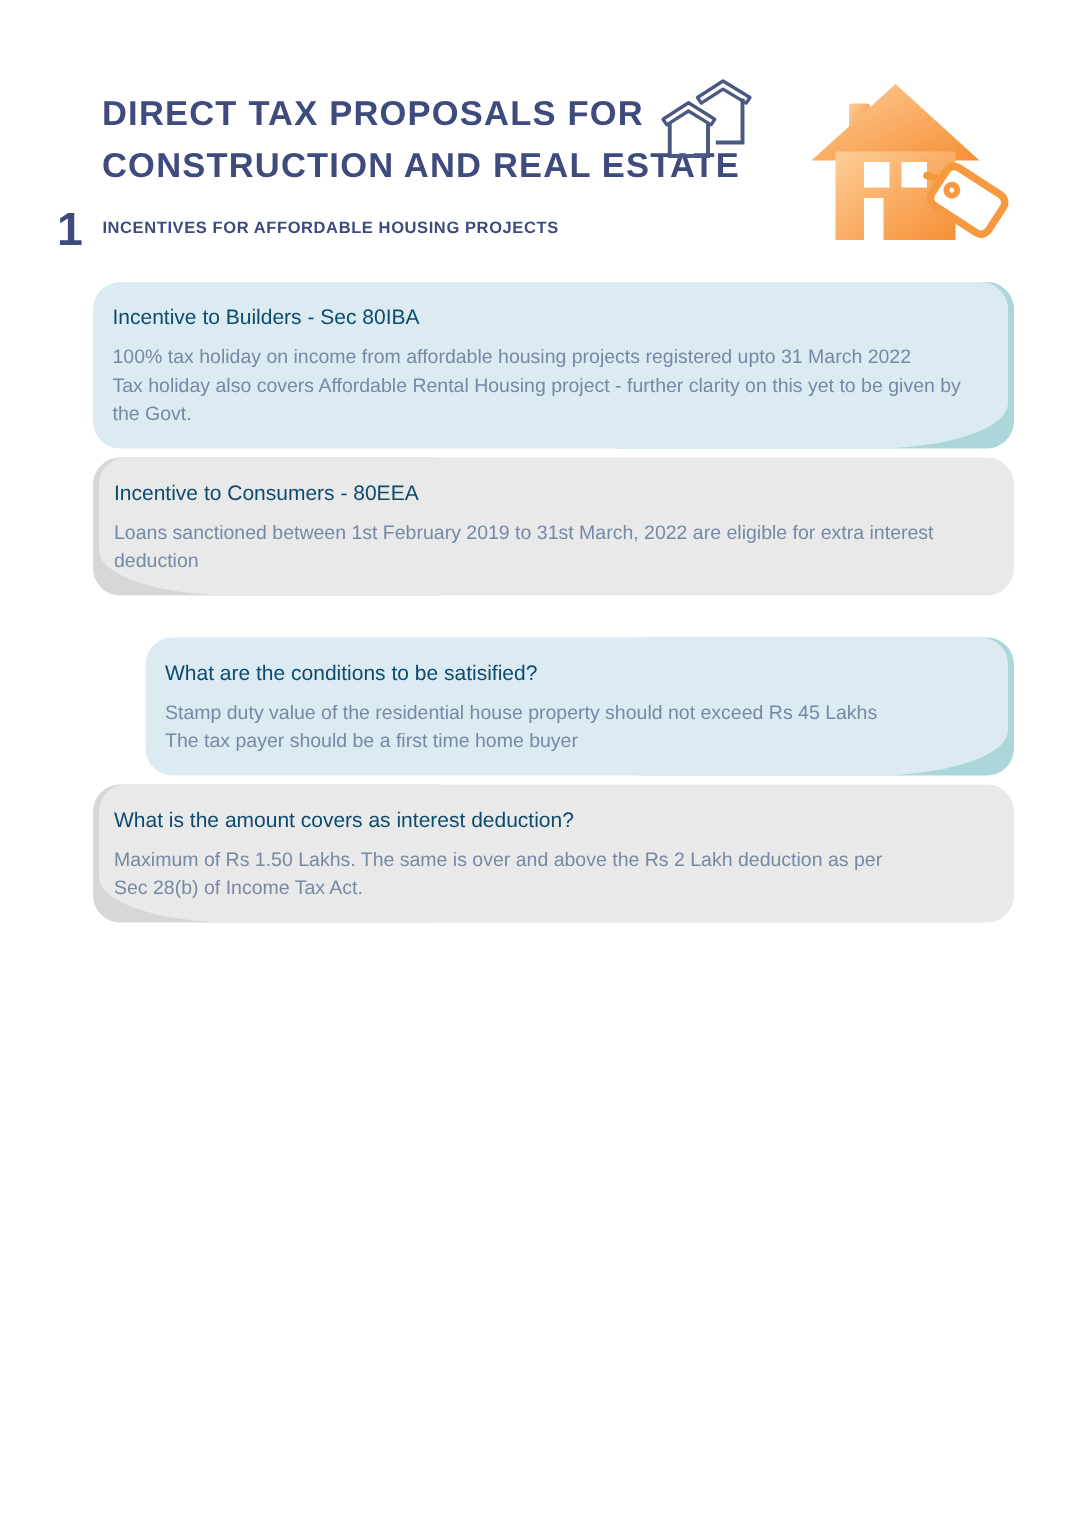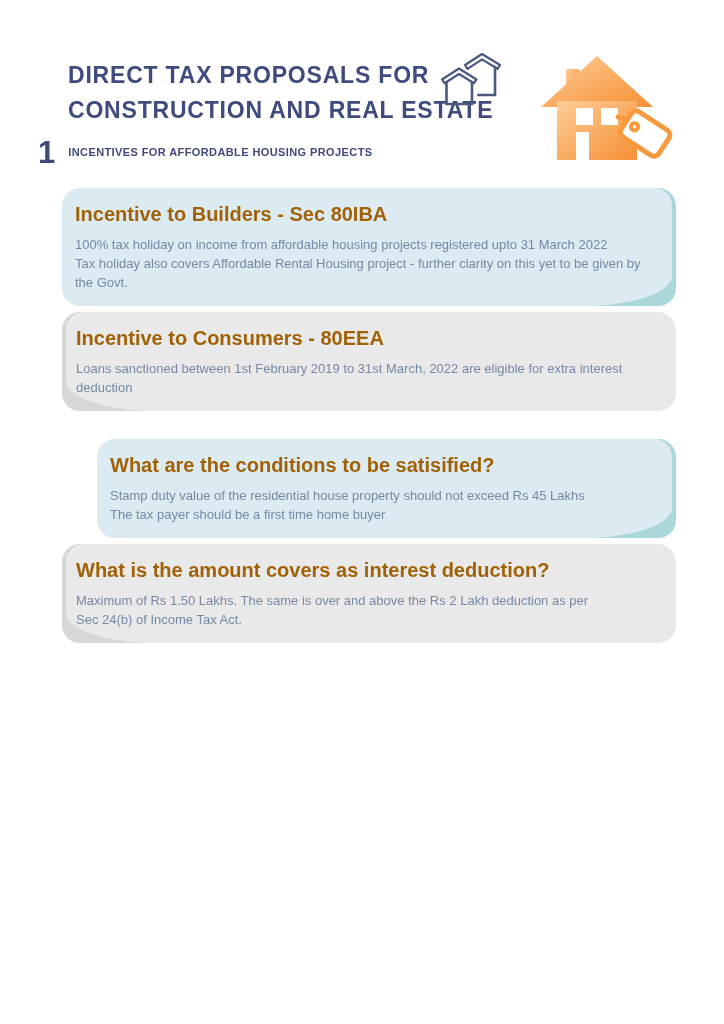--- a/index.html
+++ b/index.html
@@ -68,21 +68,21 @@
   }
   .card.gray .inner {
     background:#e9e9ea;
     margin:0 0 6px 4px;
     border-bottom-left-radius:90px 30px;
     padding-left:10px;
   }
 
   .card h3 {
     margin:0 0 9px 0;
-    font-size:20px; font-weight:bold; color:#a16207;
+    font-size:14px; font-weight:normal; color:#0c4a6e;
   }
   .card p {
     margin:0;
     font-size:13px; color:#7589a5; line-height:19px;
     white-space:pre-line;
   }
 </style>
 </head>
 <body>
 
@@ -166,18 +166,18 @@
         <p>Stamp duty value of the residential house property should not exceed Rs 45 Lakhs
 The tax payer should be a first time home buyer</p>
       </div>
     </div>
 
     <div class="card gray">
       <div class="back"></div>
       <div class="inner">
         <h3>What is the amount covers as interest deduction?</h3>
         <p>Maximum of Rs 1.50 Lakhs. The same is over and above the Rs 2 Lakh deduction as per
-Sec 24(b) of Income Tax Act.</p>
+Sec 28(b) of Income Tax Act.</p>
       </div>
     </div>
 
   </div>
 </div>
 
 </body></html>

